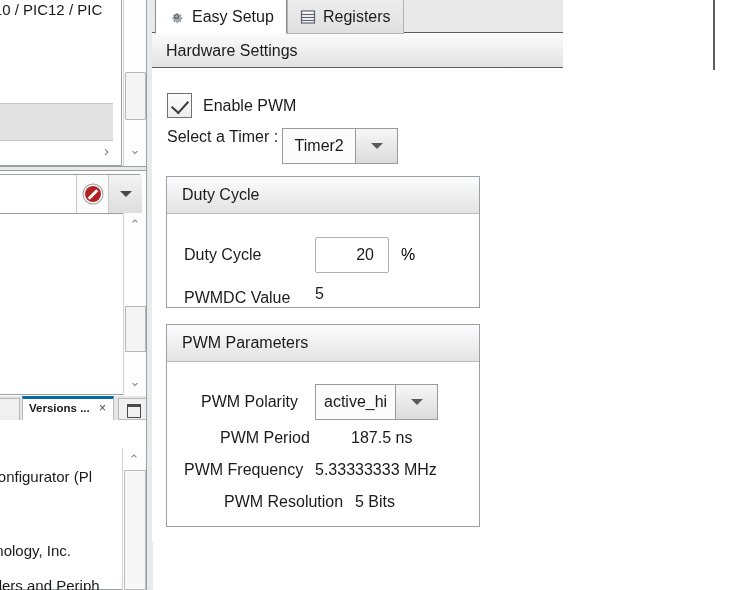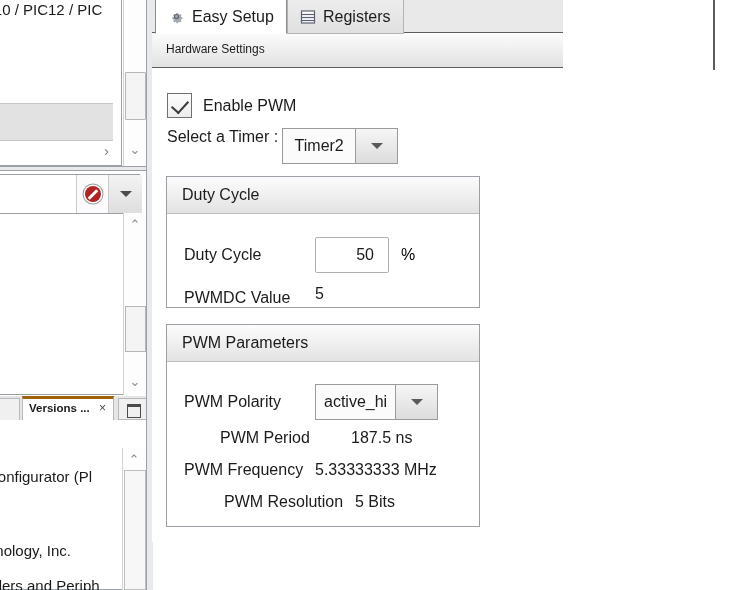--- a/index.html
+++ b/index.html
@@ -37,21 +37,21 @@
               border-left:6px solid transparent; border-right:6px solid transparent; border-top:6px solid #4a4a4a; }
 
   .lp-mid       { position:absolute; left:-10px; top:213px; width:152px; height:182px; background:#ffffff; border:1px solid #9aa0a6; box-sizing:border-box; }
   .lp-mid-scroll{ position:absolute; left:123px; top:213px; width:24px; height:182px; background:#fdfdfd; border-left:1px solid #d3d3d3; }
   .lp-mid-thumb { position:absolute; left:125px; top:306px; width:19px; height:44px; background:#f4f4f4; border:1px solid #b6b6b6; }
 
   
   .lp-tabstrip { position:absolute; left:-12px; top:396px; width:164px; height:24px; background:#e6e6e6; border-bottom:1px solid #9aa0a6; }
   .lp-tab-left { position:absolute; left:-12px; top:398px; width:32px; height:22px; background:#f0f0f0; border:1px solid #b9b9b9; border-bottom:none; box-sizing:border-box; }
   .lp-tab-act  { position:absolute; left:22px; top:396px; width:92px; height:25px; background:#ffffff;
-                 border:1px solid #b9b9b9; border-top:3px solid #a16207; border-bottom:none; box-sizing:border-box; }
+                 border:1px solid #b9b9b9; border-top:3px solid #0369a1; border-bottom:none; box-sizing:border-box; }
   .lp-tab-act .lbl { position:absolute; left:6px; top:3px; font-size:11.5px; font-weight:bold; color:#1b1b1b; white-space:nowrap; }
   .lp-tab-act .cls { position:absolute; left:76px; top:2px; font-size:12px; color:#4a4a4a; }
   .lp-tab-min  { position:absolute; left:118px; top:398px; width:30px; height:22px; background:#f0f0f0; border:1px solid #b9b9b9; box-sizing:border-box; }
   .lp-tab-min .g { position:absolute; left:8px; top:5px; width:12px; height:10px; border:1px solid #4a4a4a; border-top-width:3px; }
 
   .lp-bottom   { position:absolute; left:-12px; top:420px; width:164px; height:170px; background:#ffffff; border:1px solid #9aa0a6; border-top:none; box-sizing:border-box; }
   .lp-btxt     { position:absolute; font-size:15px; color:#1a1a1a; white-space:nowrap; }
   .lp-bscroll  { position:absolute; left:122px; top:448px; width:25px; height:142px; background:#fdfdfd; border-left:1px solid #d3d3d3; }
   .lp-bthumb   { position:absolute; left:124px; top:470px; width:20px; height:118px; background:#f7f7f7; border:1px solid #bdbdbd; }
 
@@ -62,21 +62,21 @@
 
   .tabbar { position:absolute; left:0; top:0; width:411px; height:33px; background:#e9e9e9; border-bottom:1px solid #5c5c5c; box-sizing:border-box; }
   .tab { position:absolute; top:0; height:34px; box-sizing:border-box; display:flex; align-items:center;
          padding:0 12px; font-size:16px; color:#1b1b1b; white-space:nowrap; }
   .tab.active { left:3px; background:#ffffff; border:1px solid #8d8d8d; border-bottom:1px solid #ffffff; border-top:none; }
   .tab.inactive { left:135px; background:linear-gradient(#ededed,#e0e0e0); border:1px solid #b3b3b3; border-top:none; }
   .tab .ticon { margin-right:7px; display:inline-flex; }
 
   .section-head { position:absolute; left:0; top:34px; width:411px; height:34px;
                   background:linear-gradient(#fbfbfb,#e2e2e2); border-bottom:1px solid #5c5c5c; box-sizing:border-box; }
-  .section-head .t { position:absolute; left:14px; top:8px; font-size:12px; color:#1b1b1b; }
+  .section-head .t { position:absolute; left:14px; top:8px; font-size:16px; color:#1b1b1b; }
 
   .chk-row { position:absolute; left:15px; top:93px; display:flex; align-items:center; }
   .chkbox { width:25px; height:25px; background:linear-gradient(#fdfdfd,#ededed); border:1px solid #707070;
             box-sizing:border-box; position:relative; }
   .chkbox::after { content:""; position:absolute; left:7px; top:3px; width:8px; height:14px;
                    border:solid #3a3a3a; border-width:0 2.4px 2.4px 0; transform:rotate(42deg); }
   .chk-row .lbl { margin-left:11px; font-size:16px; color:#1b1b1b; }
 
   .timer-row { position:absolute; left:15px; top:128px; display:flex; align-items:flex-start; }
   .timer-row .lbl { font-size:16px; color:#1b1b1b; margin-right:4px; }
@@ -102,21 +102,21 @@
             box-sizing:border-box; display:flex; align-items:center; justify-content:flex-end; padding-right:14px;
             font-size:16px; color:#1b1b1b; }
 
   #row-duty { left:17px; top:60px; }
   #row-duty .flabel { width:131px; }
   #row-duty .pct { margin-left:12px; font-size:16px; }
   #row-pwmdc { left:17px; top:104px; }
   #row-pwmdc .flabel { width:131px;margin-top:8px; }
 
   #row-polarity { left:17px; top:59px; }
-  #row-polarity .flabel { width:131px; }
+  #row-polarity .flabel { width:131px;text-align:center; }
   #row-period { left:17px; top:104px; }
   #row-period .flabel { width:131px;margin-left:36px; }
   #row-freq { left:17px; top:136px; }
   #row-freq .flabel { width:131px; }
   #row-res { left:17px; top:168px;margin-left:40px; }
   #row-res .flabel { width:131px; }
 
   .panel-border-r { position:absolute; left:561px; top:0; width:2px; height:70px; background:#5c5c5c; }
 </style>
 </head>
@@ -218,21 +218,21 @@
         </span>
       </span>
     </div>
 
     <div class="group" id="group-duty">
       <div class="ghead">
         <span class="gt">Duty Cycle</span>
       </div>
       <div class="frow" id="row-duty">
         <span class="flabel">Duty Cycle</span>
-        <span class="numbox">50</span>
+        <span class="numbox">20</span>
         <span class="pct">%</span>
       </div>
       <div class="frow" id="row-pwmdc">
         <span class="flabel">PWMDC Value</span>
         <span class="fvalue">5</span>
       </div>
     </div>
 
     <div class="group" id="group-params">
       <div class="ghead">

